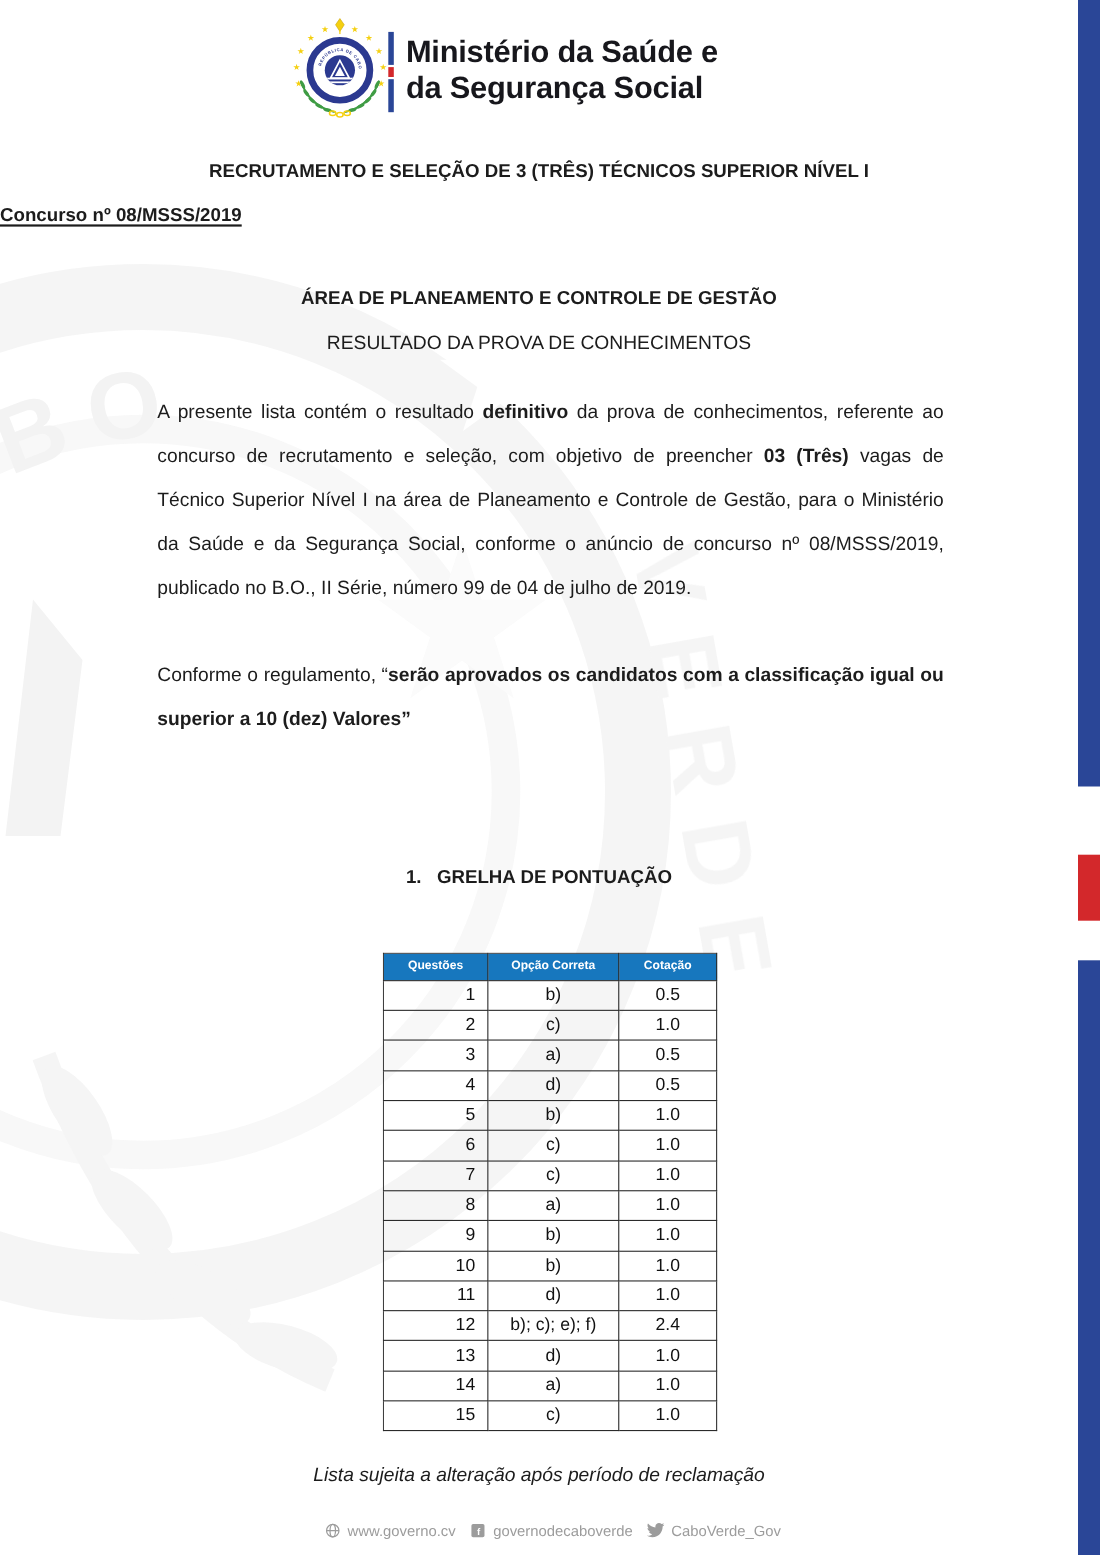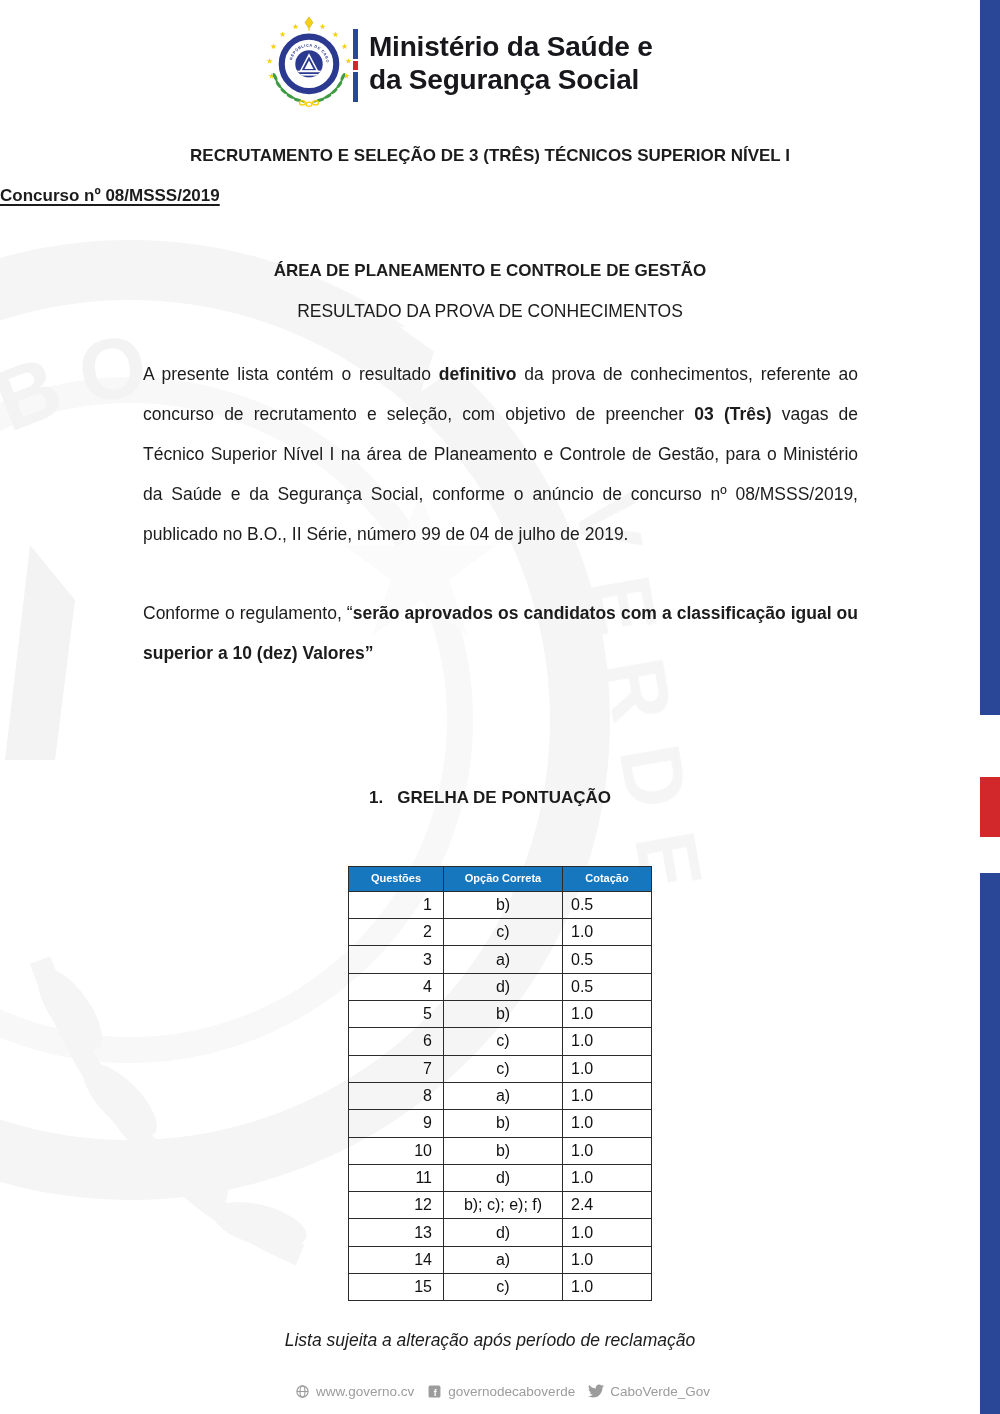--- a/index.html
+++ b/index.html
@@ -50,21 +50,21 @@
   .score-table th,.score-table td{border:1.6px solid #2b2b2b;}
   .score-table thead th{
     background:#1777BE;color:#ffffff;font-weight:bold;font-size:11px;
     vertical-align:bottom;padding:4px 6px 5px;line-height:1.35;}
   .score-table th.h0{width:82px;}
   .score-table th.h1{width:106px;}
   .score-table th.h2{width:76px;}
   .score-table td{font-size:16px;height:26.3px;padding:0 8px;color:#111;}
   .score-table td.c0{text-align:right;padding-right:11px;}
   .score-table td.c1{text-align:center;}
-  .score-table td.c2{text-align:left;}
+  .score-table td.c2{text-align:center;}
   
   .note{position:absolute;top:1330px;left:0;right:20px;text-align:center;
     font-size:17.5px;z-index:1;font-style:italic;}
   .footer{position:absolute;top:1383px;left:0;right:20px;z-index:1;
     display:flex;justify-content:center;align-items:center;gap:13px;
     color:#9C9C9C;font-size:13.5px;padding-left:25px;}
   .footer .item{display:flex;align-items:center;gap:6px;}
   .footer svg{display:block;}
 </style>
 </head>

